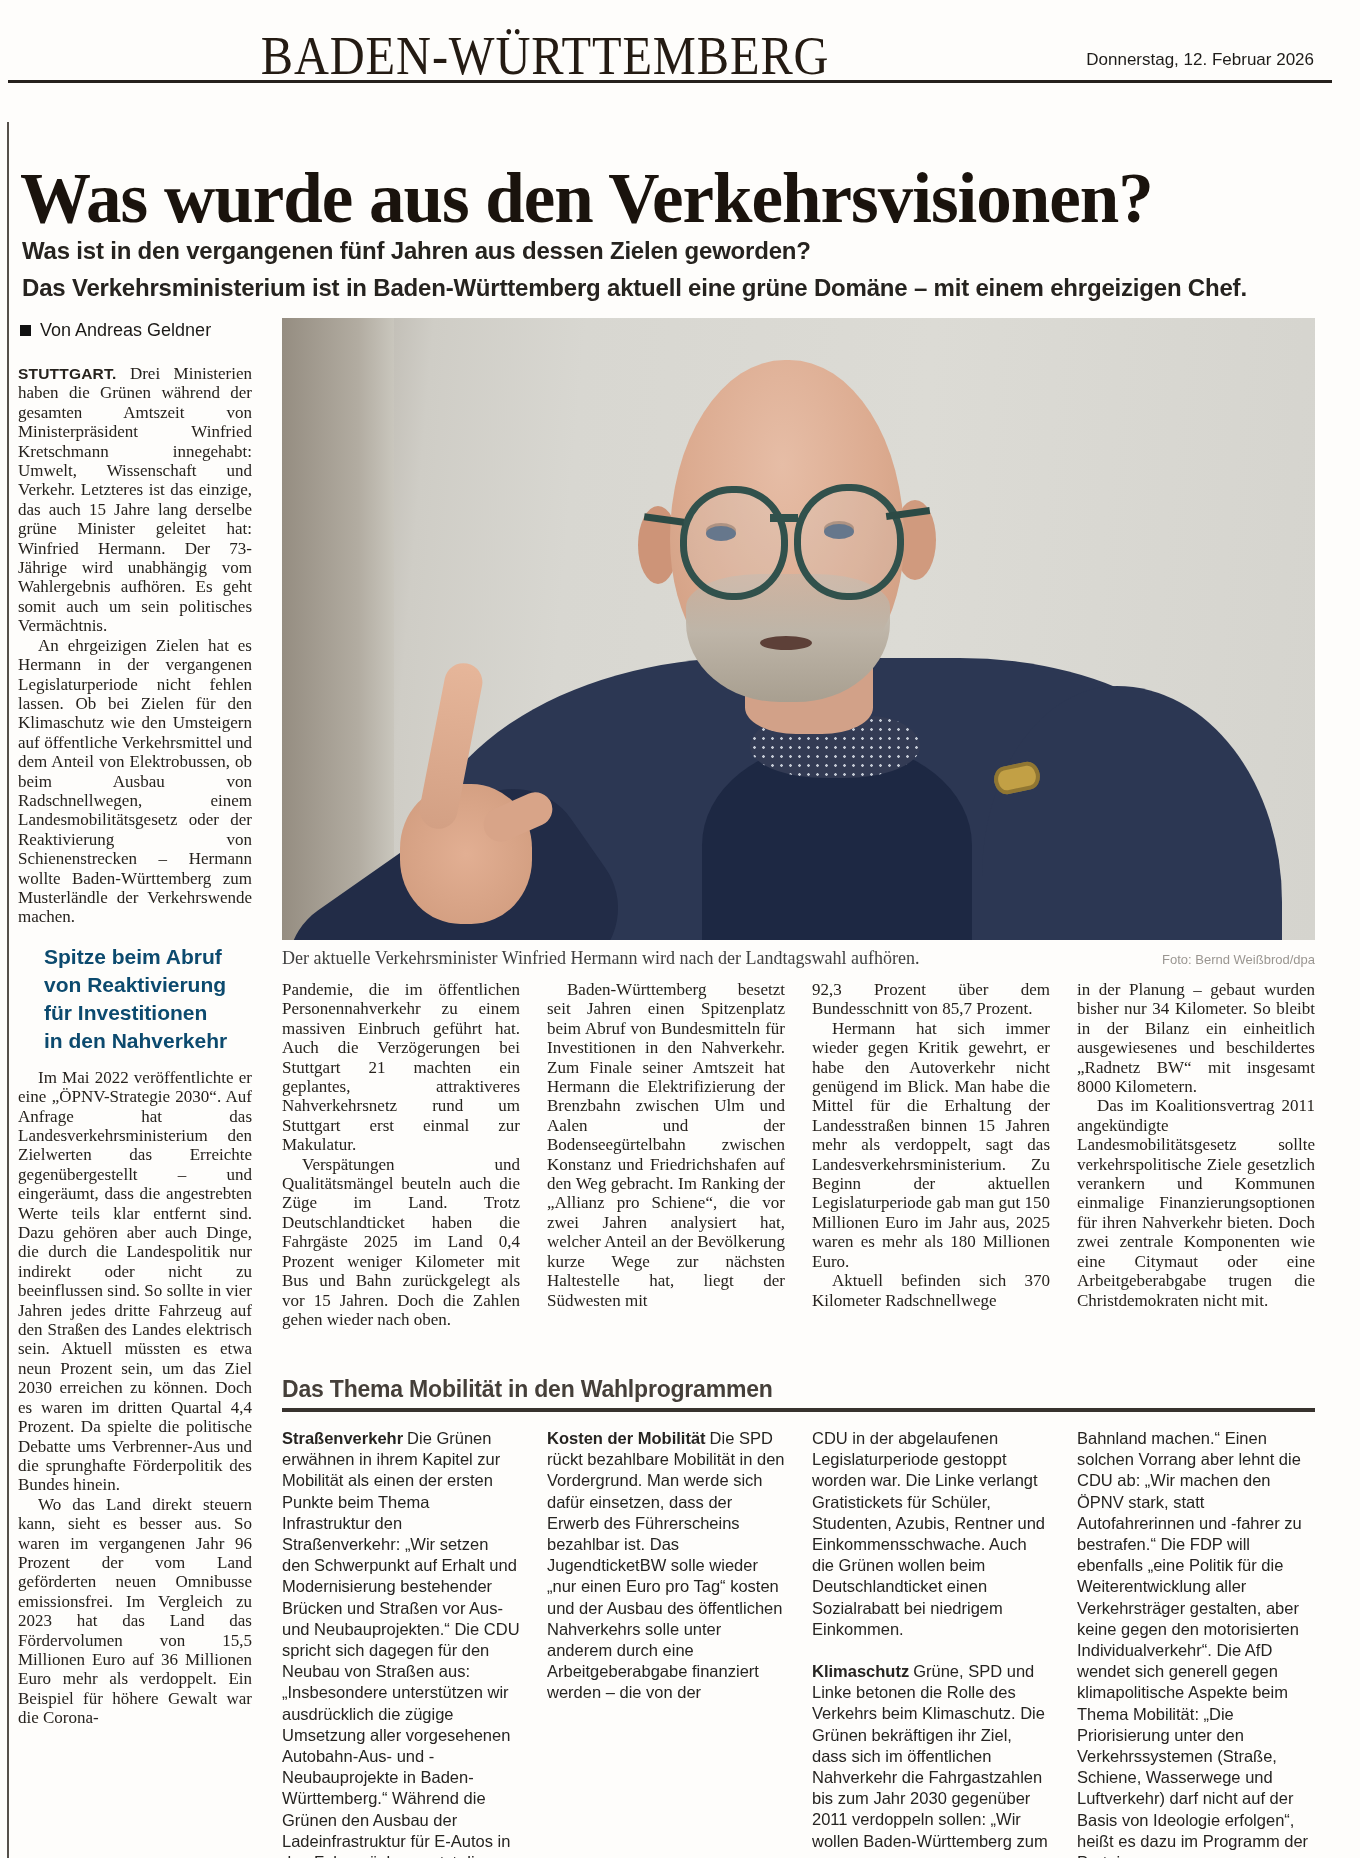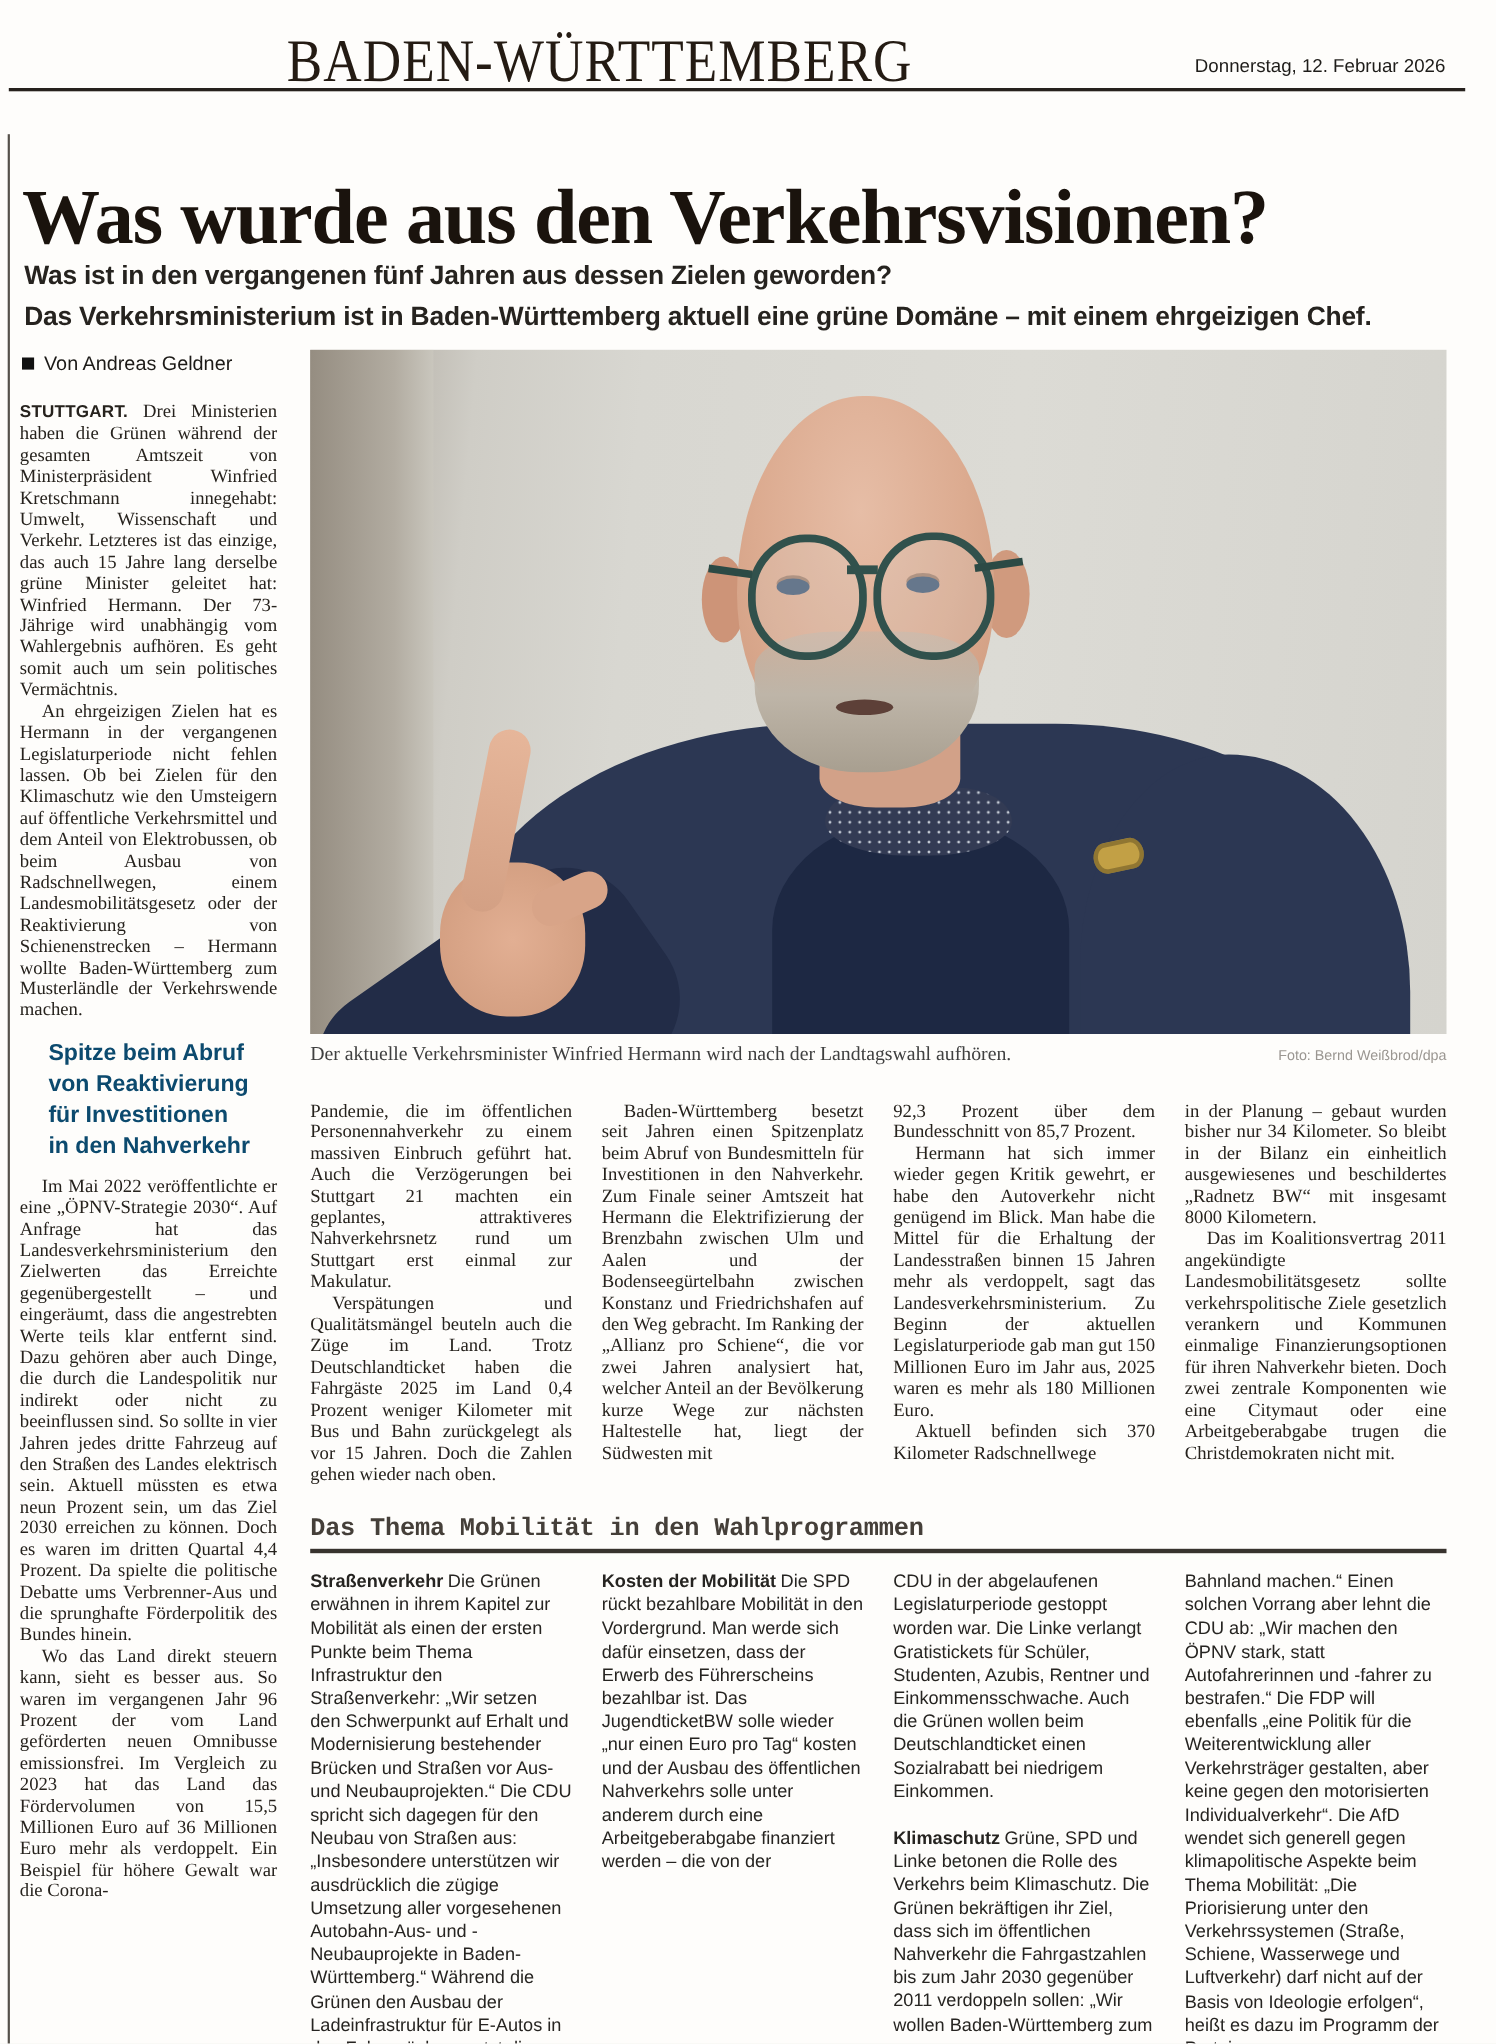--- a/index.html
+++ b/index.html
@@ -87,26 +87,26 @@
   .ph-thumb{left:200px;top:482px;width:72px;height:34px;background:#d8a488;border-radius:17px;transform:rotate(-24deg);}
   .ph-finger{left:150px;top:344px;width:38px;height:168px;background:linear-gradient(#e6b69a,#d3a084);border-radius:19px;transform:rotate(11deg);}
   
   .caption-row{
     position:absolute;left:282px;top:948px;width:1033px;display:flex;
     justify-content:space-between;align-items:baseline;
   }
   .caption{font-family:Liberation Serif, serif;font-size:18px;color:#404040;}
   .credit{font-family:"Liberation Sans",sans-serif;font-size:13px;color:#9a9691;}
   
-  .mid-band{position:absolute;left:282px;top:1000px;width:1033px;height:366px;display:flex;gap:27px;overflow:hidden;}
+  .mid-band{position:absolute;left:282px;top:980px;width:1033px;height:366px;display:flex;gap:27px;overflow:hidden;}
   .mid-band .col{width:238px;flex:0 0 238px;}
   
   .boxhead{
     position:absolute;left:282px;top:1376px;
-    font-family:Liberation Mono, monospace;font-weight:700;font-size:23px;
+    font-family:Liberation Sans, sans-serif;font-weight:700;font-size:23px;
     color:#453f39;letter-spacing:-.2px;
   }
   .boxrule{position:absolute;left:282px;top:1408px;width:1033px;height:4px;background:#38332e;}
   .box-band{position:absolute;left:282px;top:1428px;width:1033px;height:430px;display:flex;gap:27px;overflow:hidden;}
   .box-band .col{width:238px;flex:0 0 238px;
     font-family:"Liberation Sans",sans-serif;font-size:16.5px;line-height:21.2px;color:#262421;}
   .box-band p{margin:0;}
   .box-band p + p{margin-top:21px;}
   .box-band .lead{font-weight:700;margin-right:4px;}
   .box-band .lead:empty{display:none;margin:0;}

